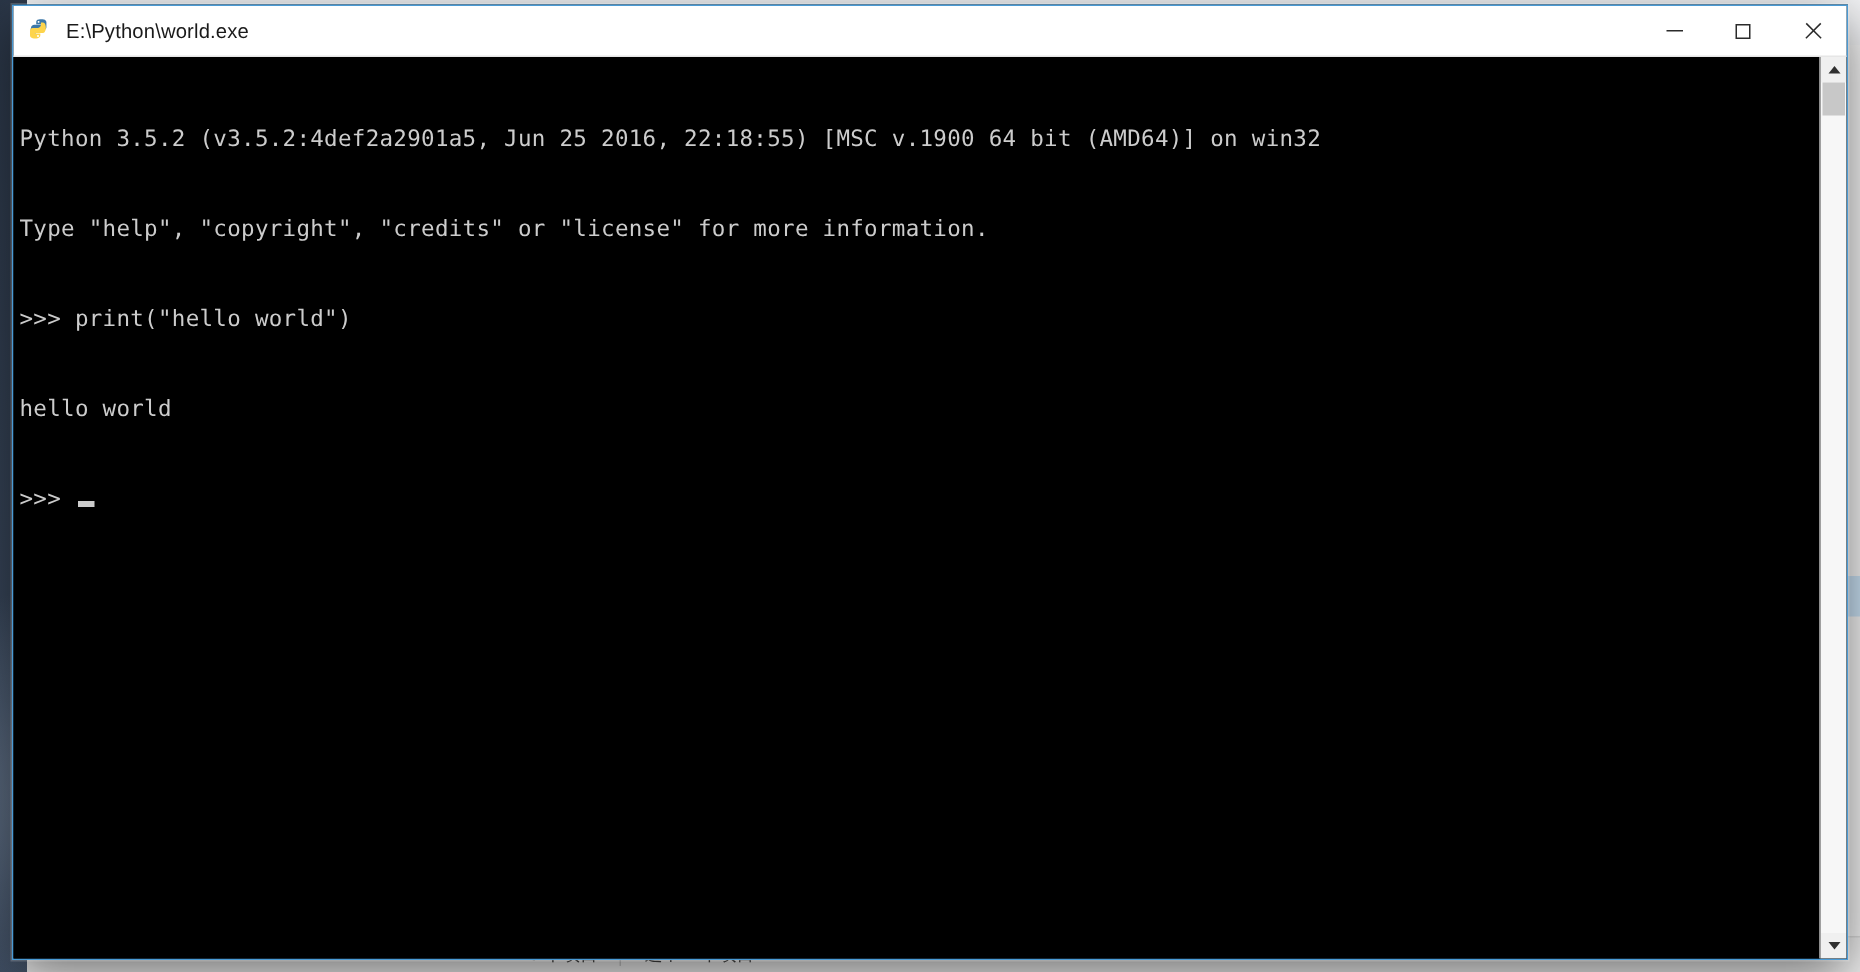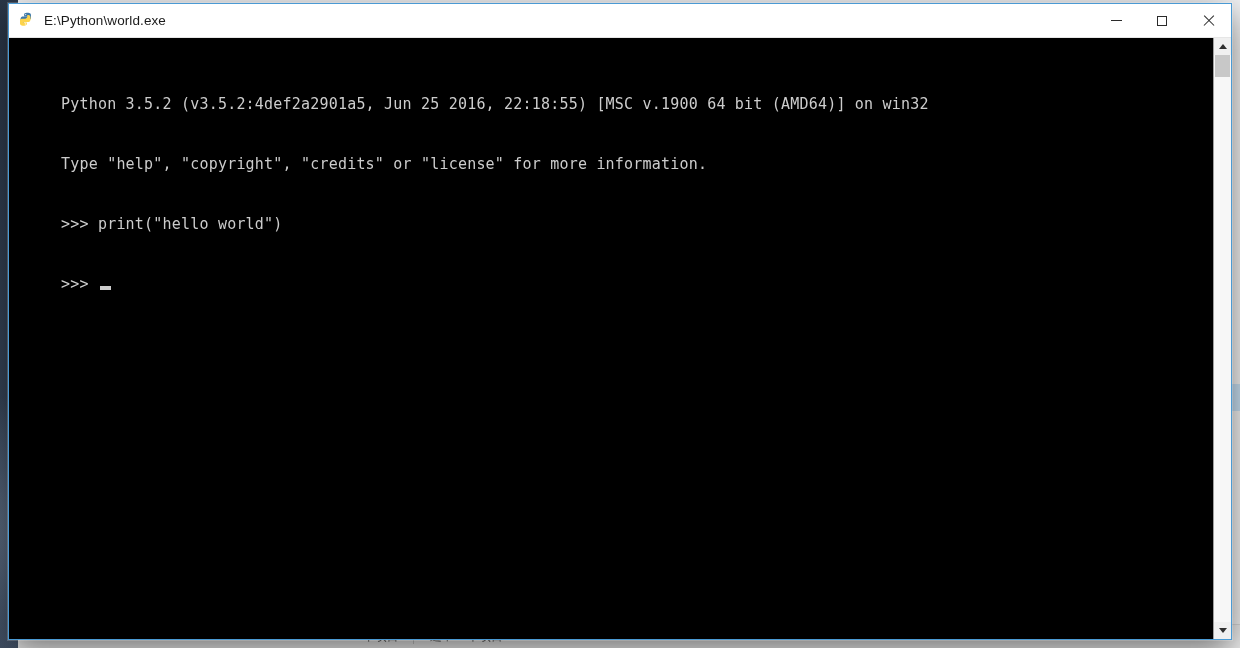--- a/index.html
+++ b/index.html
@@ -178,29 +178,28 @@
   
   .console-body {
     position: relative;
     flex: 1 1 auto;
     background: #000000;
     display: flex;
     overflow: hidden;
   }
   .console-text {
     flex: 1 1 auto;
-    padding: 16px 0 0 4px;
+    padding: 4px 0 0 4px;
     font-family: "DejaVu Sans Mono", "Liberation Mono", monospace;
     font-size: 15px;
     line-height: 20px;
     color: #cccccc;
     white-space: pre;
     overflow: hidden;
     letter-spacing: 0.2px;
-    margin-left: 48px;
   }
   .console-line { height: 20px; }
   .cursor-line {
     display: flex;
     align-items: flex-end;
     height: 20px;
   }
   .cursor-block {
     display: inline-block;
     width: 11px;
@@ -297,20 +296,21 @@
       <div class="win-btn close">
         <div class="glyph-close"></div>
       </div>
     </div>
 
     <div class="console-body">
       <div class="console-text">
         <div class="console-line">Python 3.5.2 (v3.5.2:4def2a2901a5, Jun 25 2016, 22:18:55) [MSC v.1900 64 bit (AMD64)] on win32</div>
         <div class="console-line">Type "help", "copyright", "credits" or "license" for more information.</div>
         <div class="console-line">&gt;&gt;&gt; print("hello world")</div>
+        <div class="console-line">hello world</div>
         <div class="cursor-line">
           <span>&gt;&gt;&gt;</span>
           <span class="cursor-block"></span>
         </div>
       </div>
 
       <div class="console-scrollbar">
         <div class="sb-btn">
           <div class="sb-arrow up"></div>
         </div>

